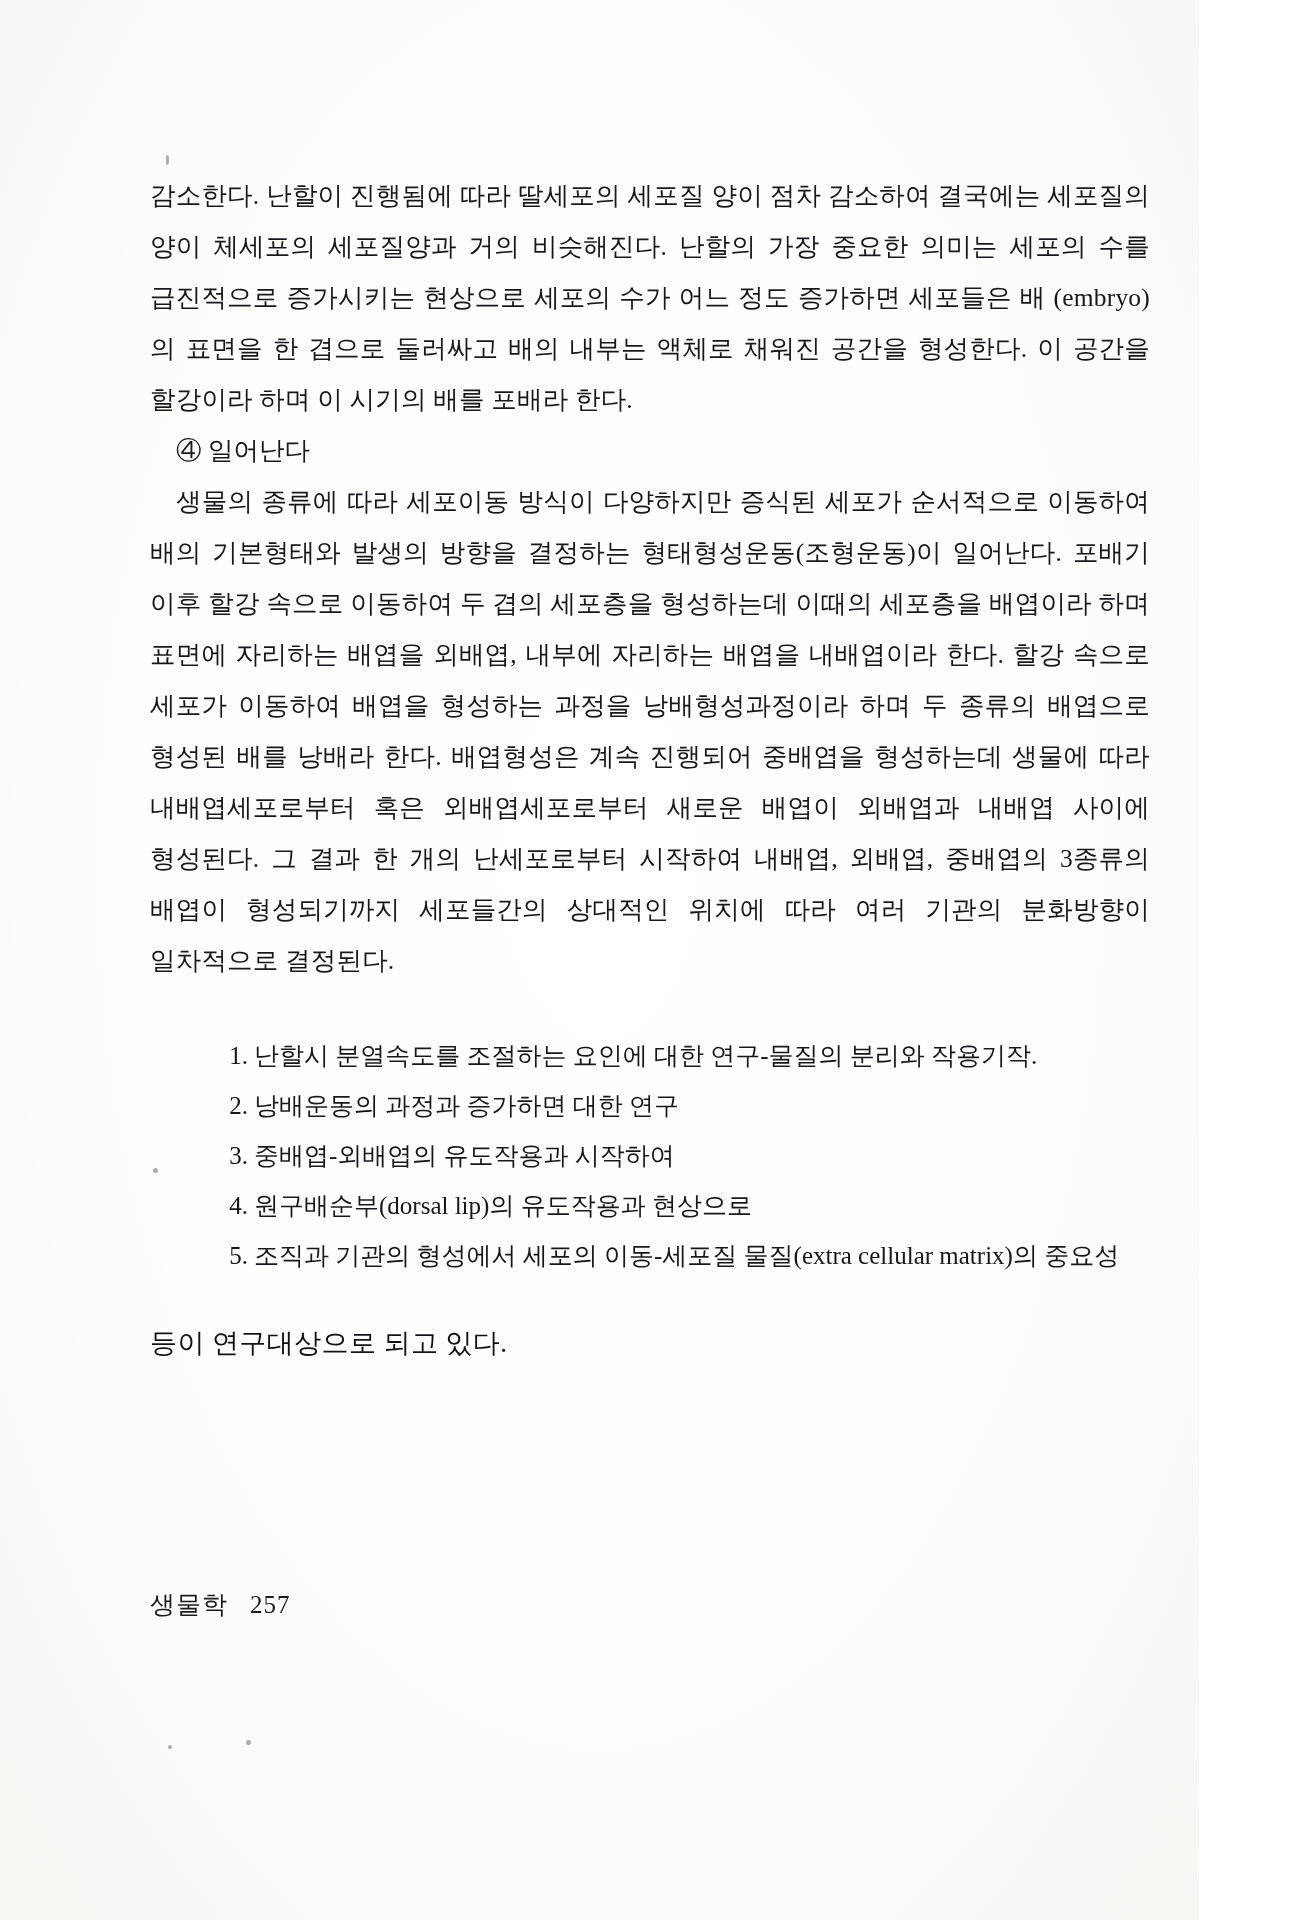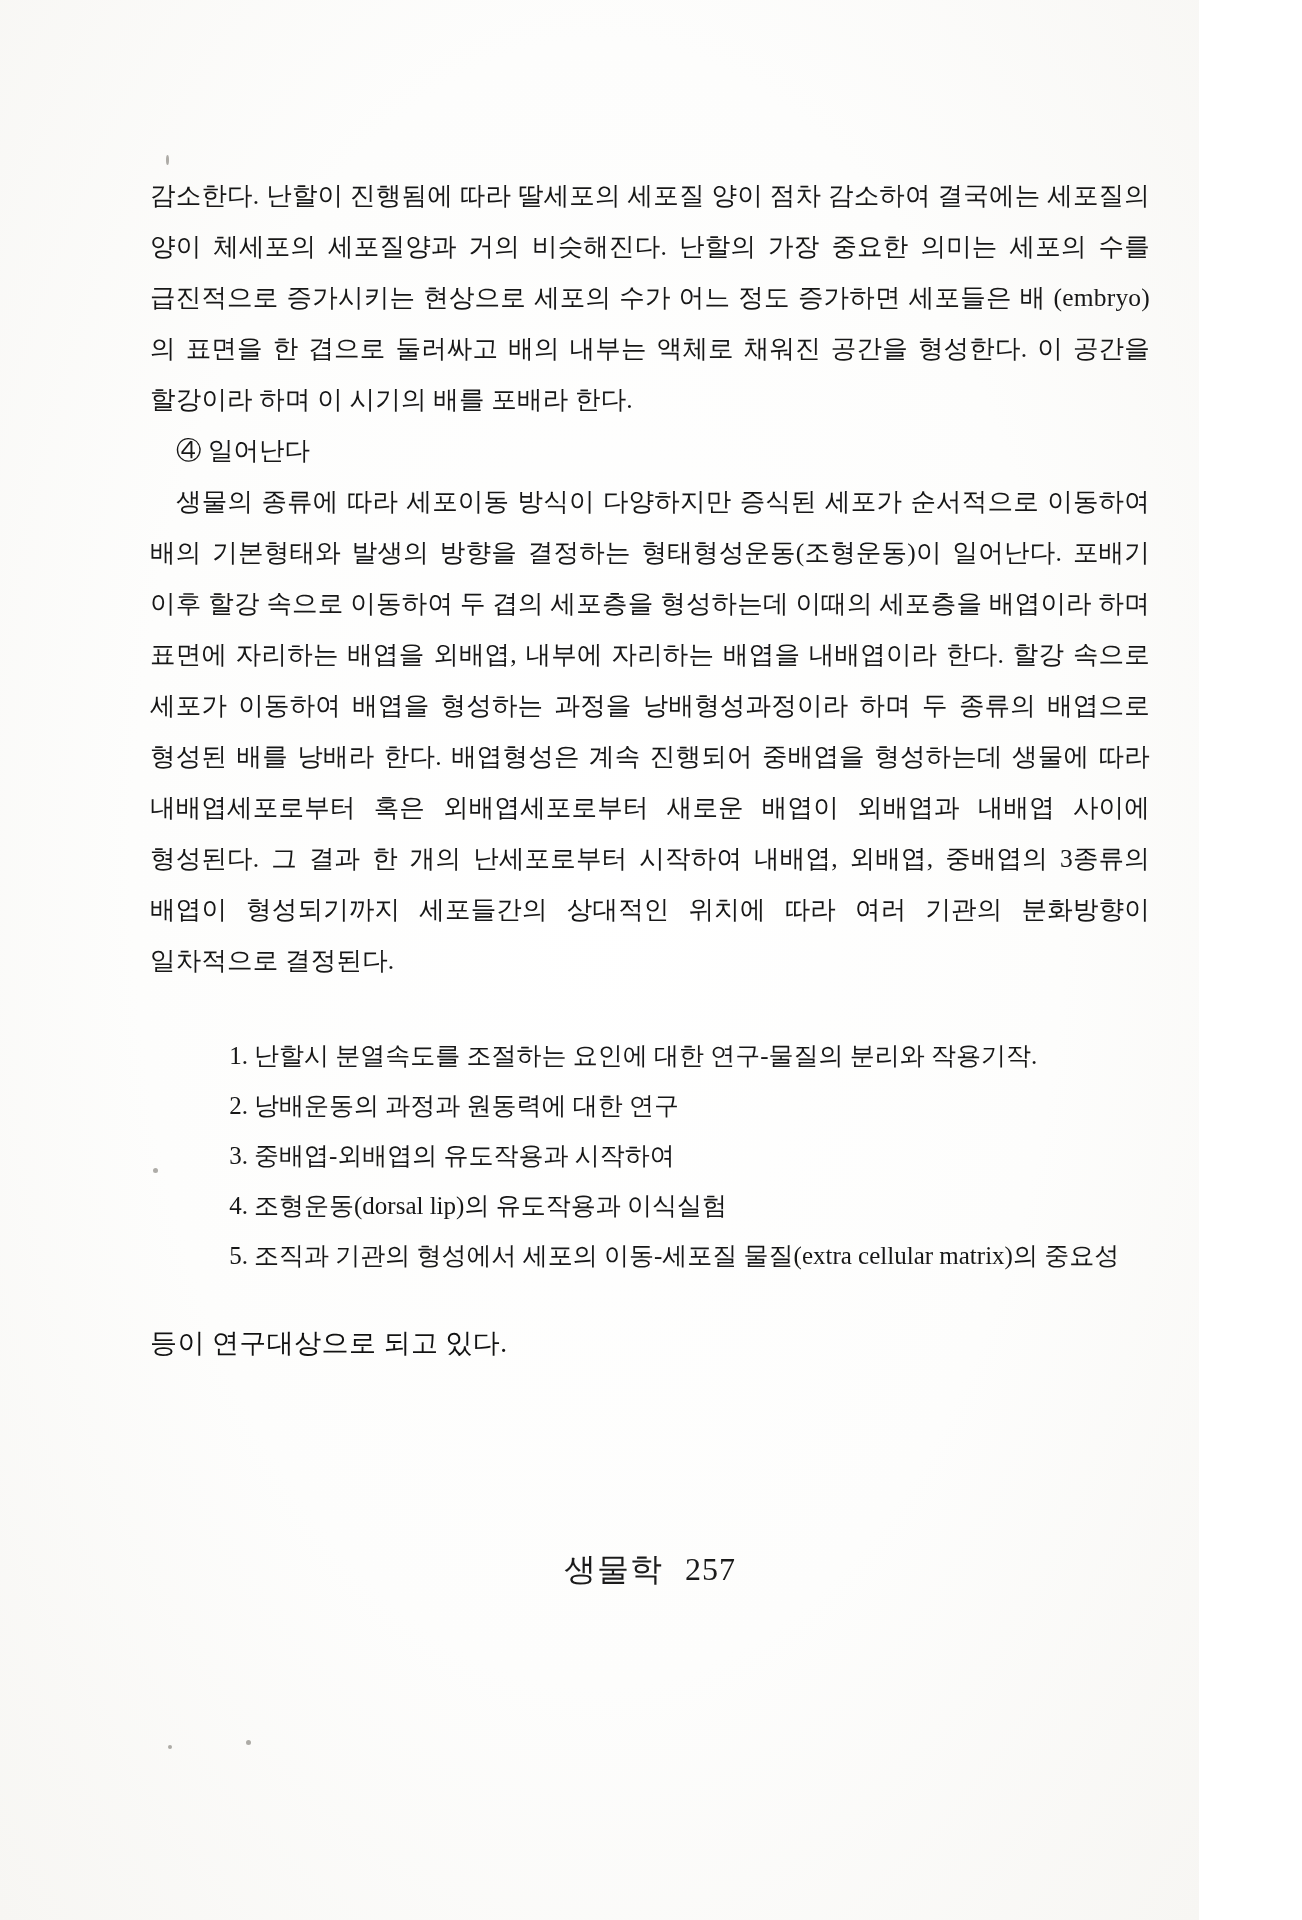--- a/index.html
+++ b/index.html
@@ -76,24 +76,24 @@
   .closing {
     margin-top: 41px;
     font-size: 27px;
     line-height: 44px;
     letter-spacing: 0.4px;
     color: #121212;
   }
   .footer {
     position: absolute;
     left: 150px;
-    top: 1548px;
+    top: 1588px;
     width: 1000px;
-    text-align: center;
-    font-size: 32px;
+    text-align: left;
+    font-size: 25px;
     letter-spacing: 1px;
     color: #1b1b1b;
   }
   .footer .label { margin-right: 22px; }
   .speck {
     position: absolute;
     background: #6e6a63;
     border-radius: 50%;
     opacity: 0.55;
   }
@@ -123,29 +123,29 @@
     <p class="para indent">생물의 종류에 따라 세포이동 방식이 다양하지만 증식된 세포가 순서적으로 이동하여 배의 기본형태와 발생의 방향을 결정하는 형태형성운동(조형운동)이 일어난다. 포배기 이후 할강 속으로 이동하여 두 겹의 세포층을 형성하는데 이때의 세포층을 배엽이라 하며 표면에 자리하는 배엽을 외배엽, 내부에 자리하는 배엽을 내배엽이라 한다. 할강 속으로 세포가 이동하여 배엽을 형성하는 과정을 낭배형성과정이라 하며 두 종류의 배엽으로 형성된 배를 낭배라 한다. 배엽형성은 계속 진행되어 중배엽을 형성하는데 생물에 따라 내배엽세포로부터 혹은 외배엽세포로부터 새로운 배엽이 외배엽과 내배엽 사이에 형성된다. 그 결과 한 개의 난세포로부터 시작하여 내배엽, 외배엽, 중배엽의 3종류의 배엽이 형성되기까지 세포들간의 상대적인 위치에 따라 여러 기관의 분화방향이 일차적으로 결정된다.</p>
 
 
     <ul class="numbered list-block">
       <li>
         <span class="num">1.</span>
         <span>난할시 분열속도를 조절하는 요인에 대한 연구-물질의 분리와 작용기작.</span>
       </li>
       <li>
         <span class="num">2.</span>
-        <span>낭배운동의 과정과 원동력에 대한 연구</span>
+        <span>낭배운동의 과정과 증가하면 대한 연구</span>
       </li>
       <li>
         <span class="num">3.</span>
         <span>중배엽-외배엽의 유도작용과 시작하여</span>
       </li>
       <li>
         <span class="num">4.</span>
-        <span>조형운동(dorsal lip)의 유도작용과 이식실험</span>
+        <span>원구배순부(dorsal lip)의 유도작용과 현상으로</span>
       </li>
       <li>
         <span class="num">5.</span>
         <span>조직과 기관의 형성에서 세포의 이동-세포질 물질(extra cellular matrix)의 중요성</span>
       </li>
     </ul>
 
     <p class="closing">등이 연구대상으로 되고 있다.</p>
   </div>
 

